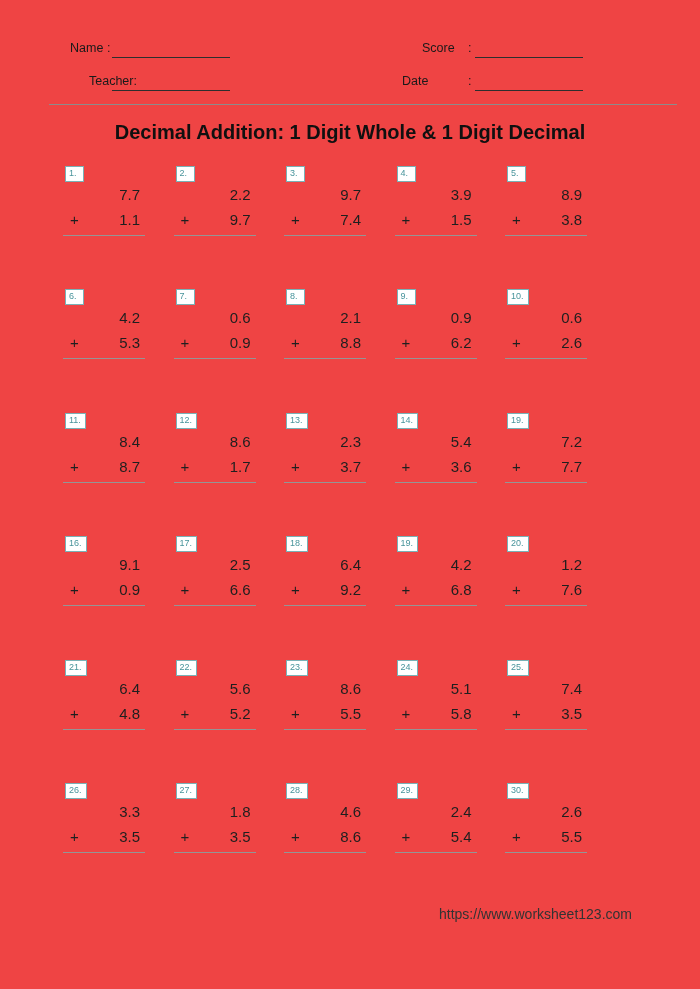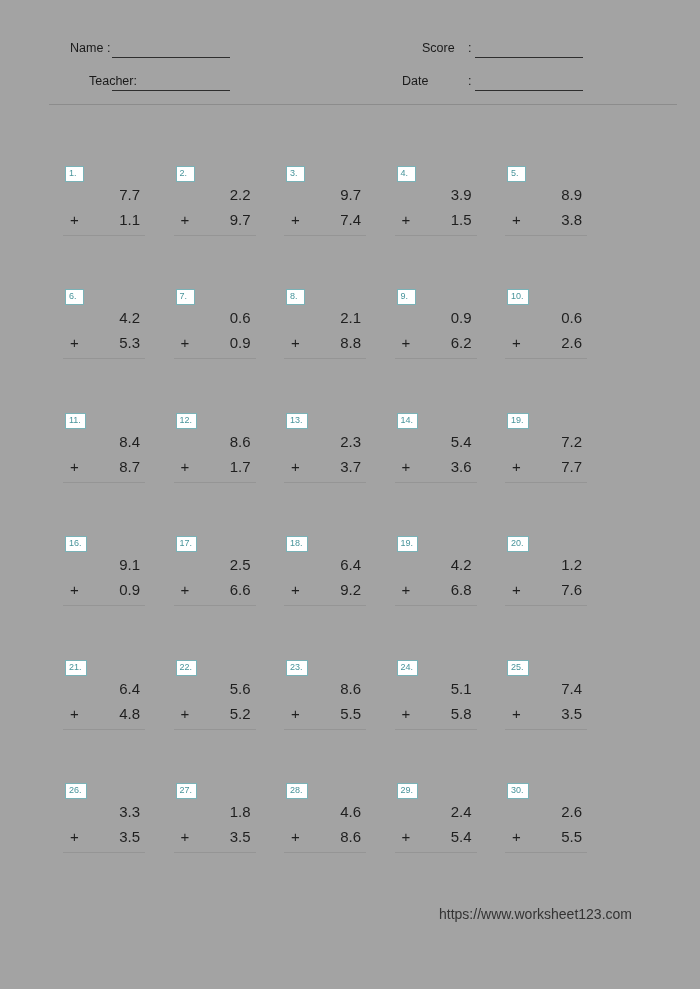--- a/index.html
+++ b/index.html
@@ -2,21 +2,21 @@
 <html><head>
 <meta charset="utf-8">
 <style>
   * { margin:0; padding:0; box-sizing:border-box; }
   html,body { background:#fff; }
   body {
     width:700px; height:989px; position:relative;
     font-family:"Liberation Sans", sans-serif;
     color:#1c1c1c; overflow:hidden;
   }
-  .page { position:absolute; inset:0; background:#a3a3a3; }
+  .page { position:absolute; inset:0; background:#ef4444; }
 
   
   .hdr-label { position:absolute; font-size:12.5px; color:#1a1a1a; }
   .uline { position:absolute; height:15px; border-bottom:1.4px solid #2e2e2e; }
   .separator { position:absolute; left:49px; top:96px; width:628px; height:9px; border-bottom:1.6px solid #8c8c8c; }
 
   
   .title {
     position:absolute; top:121px; left:0; width:100%;
     text-align:center; font-size:20px; font-weight:700; color:#101010;
@@ -65,20 +65,21 @@
   <span class="hdr-label" style="left:422px; top:41px;">Score</span>
   <span class="hdr-label" style="left:468px; top:41px;">:</span>
   <span class="uline" style="left:475px; top:43px; width:108px;"></span>
 
   <span class="hdr-label" style="left:402px; top:74px;">Date</span>
   <span class="hdr-label" style="left:468px; top:74px;">:</span>
   <span class="uline" style="left:475px; top:76px; width:108px;"></span>
 
   <div class="separator"></div>
 
+  <div class="title">Decimal Addition: 1 Digit Whole &amp; 1 Digit Decimal</div>
 
   <div class="grid">
   <div class="prob">
     <span class="pnum">1.</span>
     <div class="a1">7.7</div>
     <div class="a2">
       <span class="plus">+</span>
       <span class="val">1.1</span>
     </div>
     <div class="ansline"></div>

